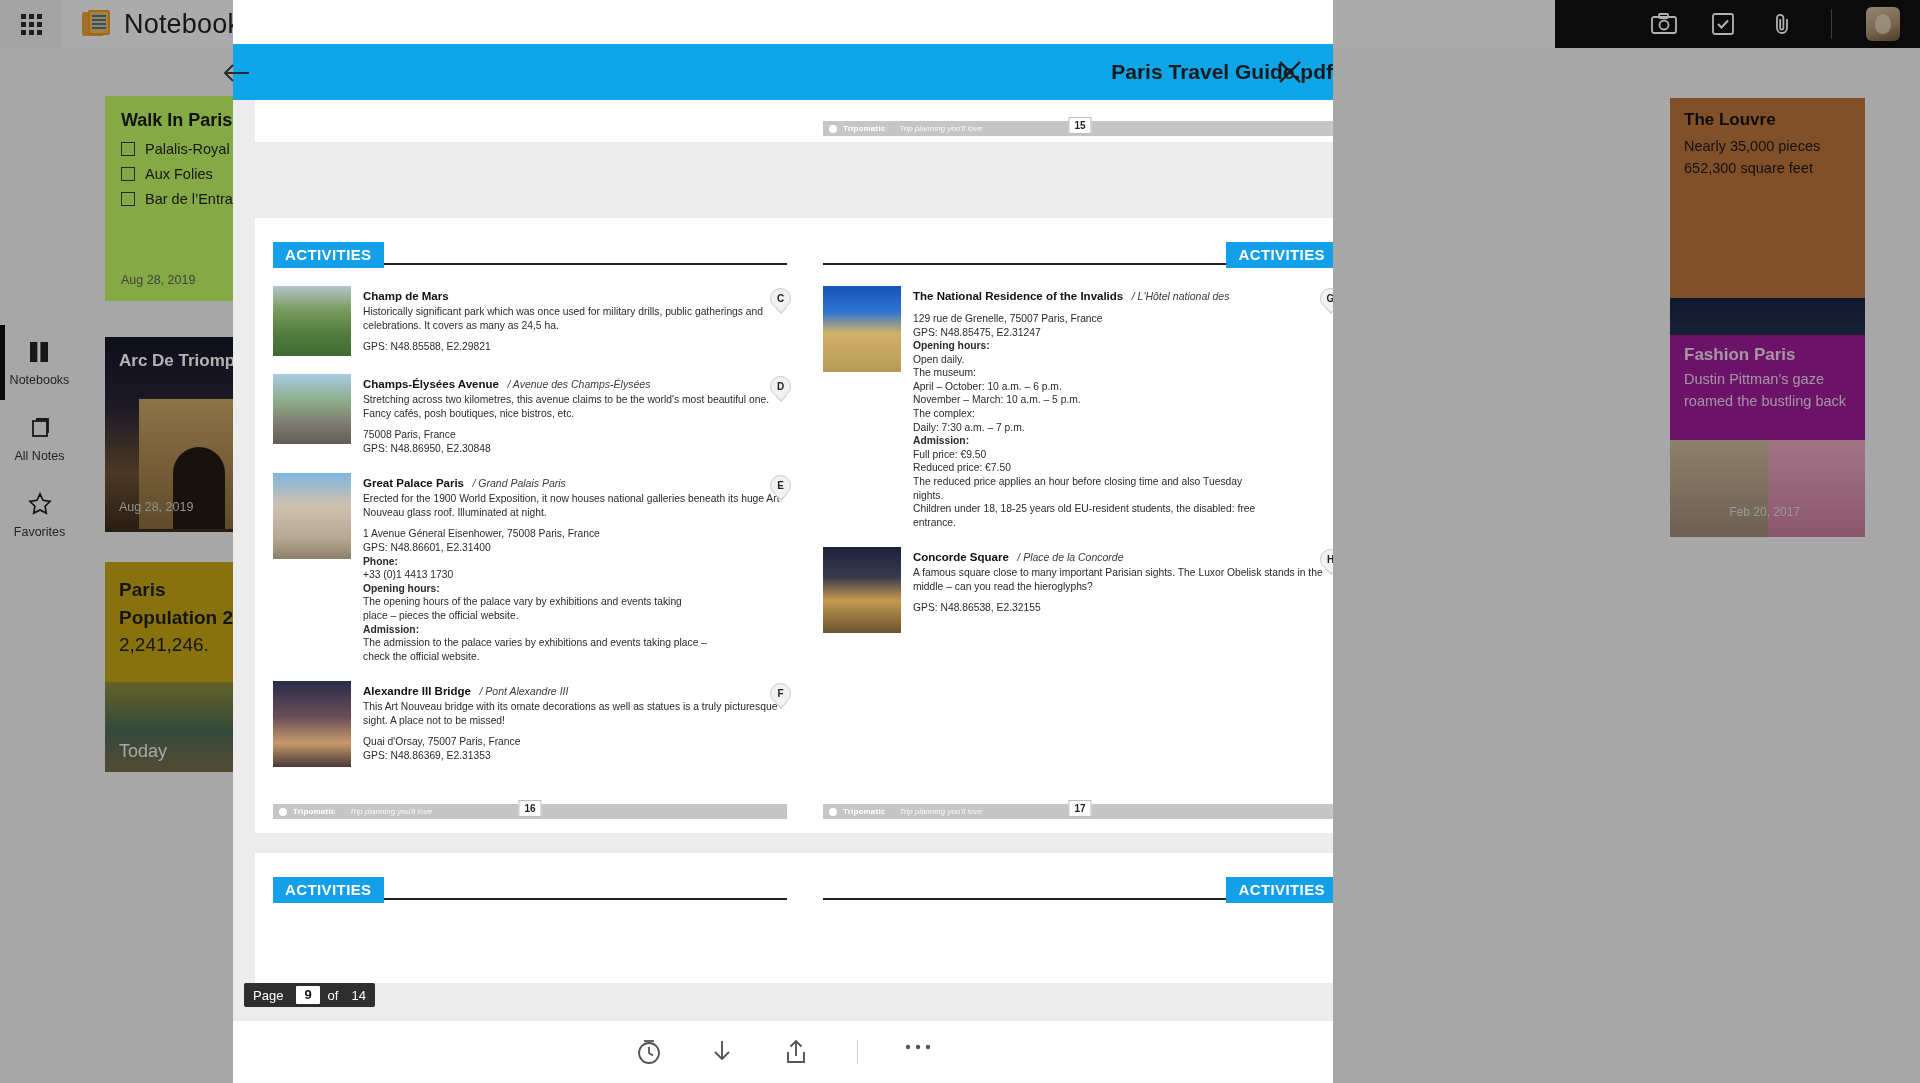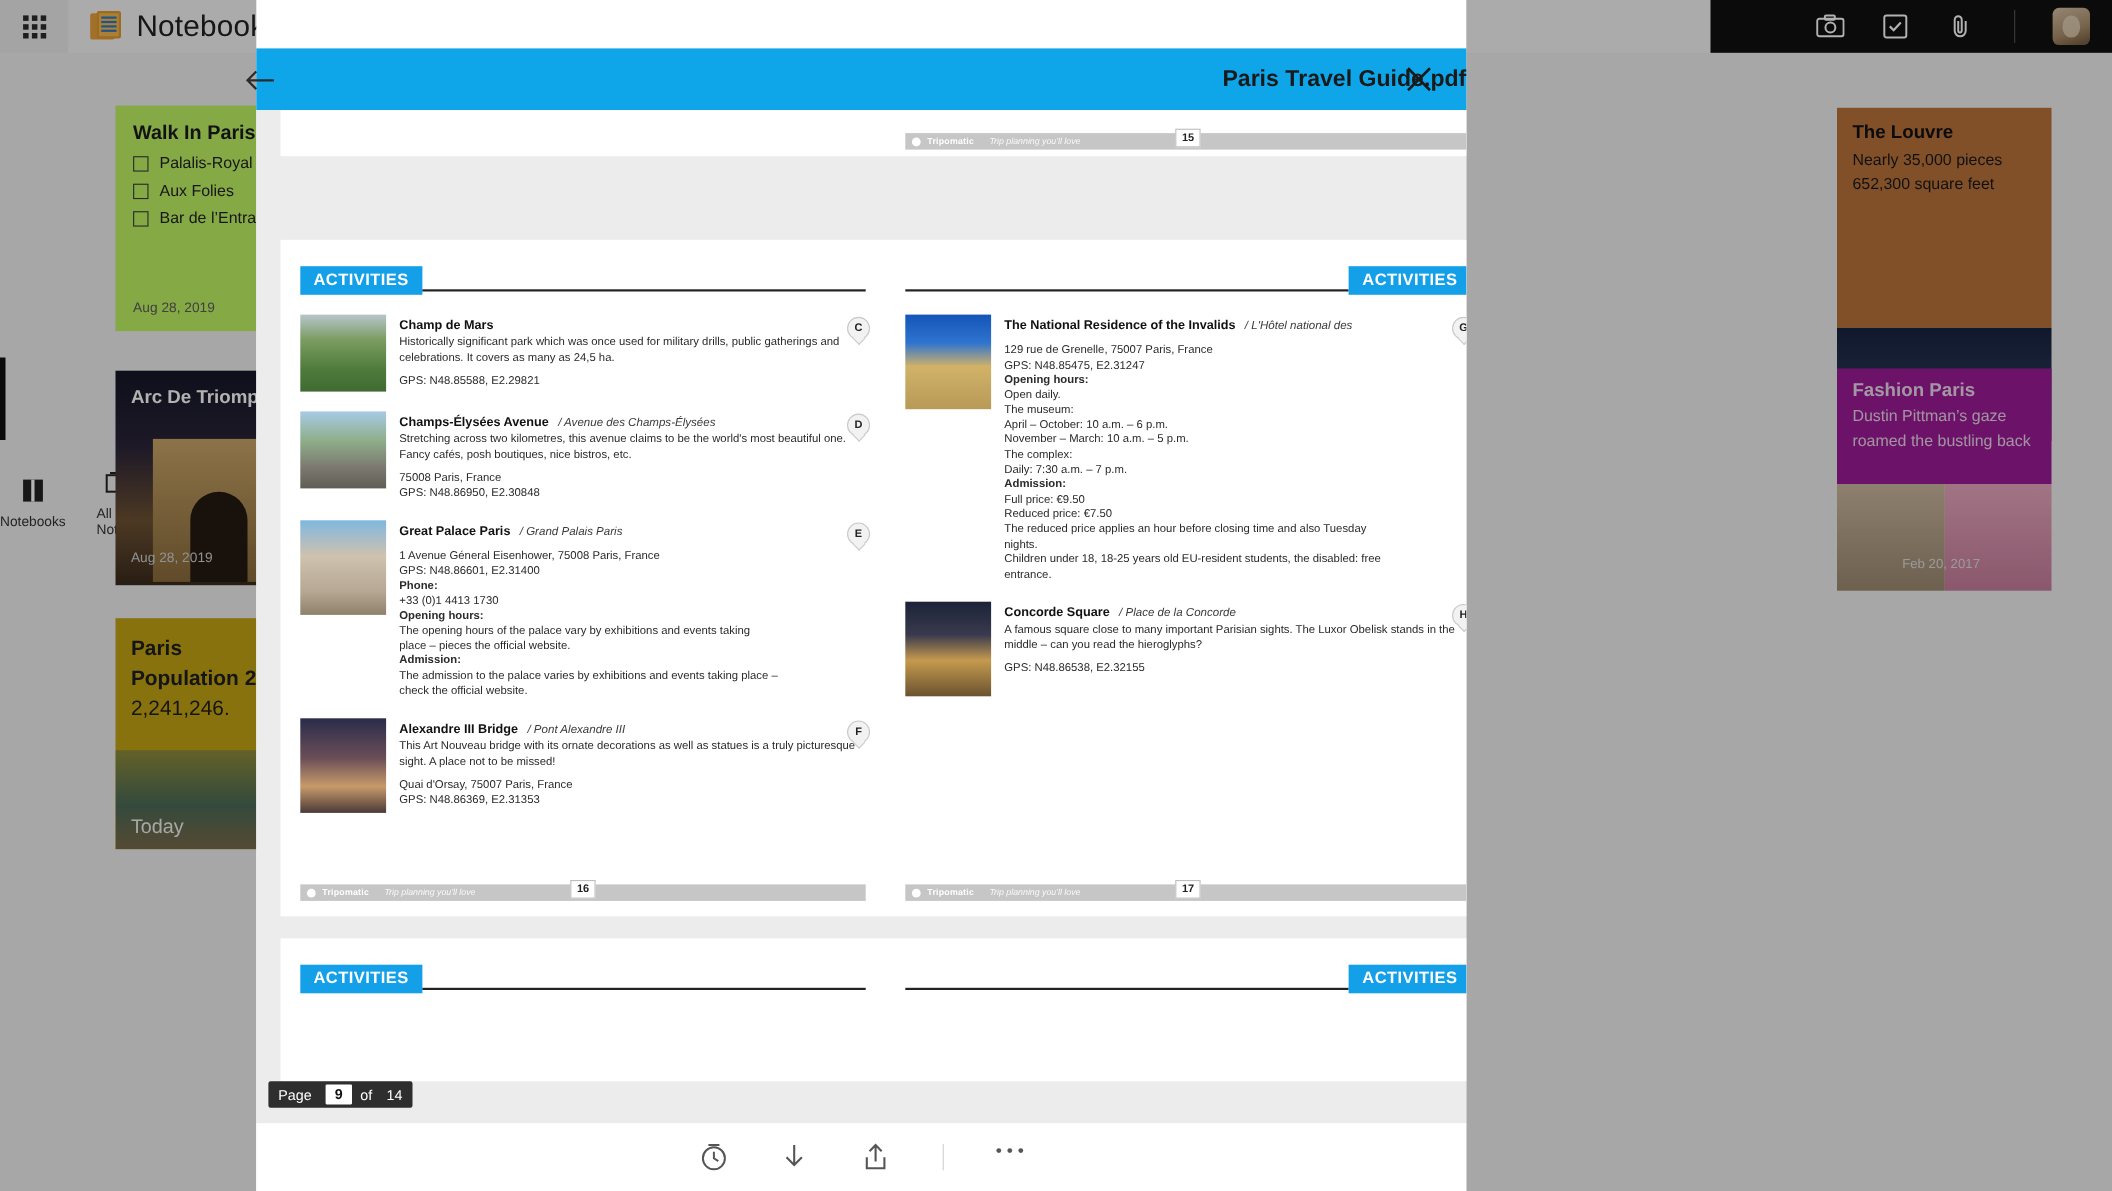--- a/index.html
+++ b/index.html
@@ -54,21 +54,21 @@
     background: linear-gradient(160deg,#d6c2a6,#ab8e6b 60%,#6d553a);
     position: relative; overflow: hidden;
   }
   .avatar-ic::after{
     content:""; position:absolute; left:9px; top:7px; width:16px; height:20px;
     border-radius:50% 50% 45% 45%; background:#e8d8c0; opacity:.75;
   }
 
   .bg-left-rail {
     position: absolute; left: 0; top: 325px; width: 79px; height: 250px;
-    display: flex; flex-direction: row; align-items: center; gap: 28px; padding-top: 14px;
+    display: flex; flex-direction: column; align-items: center; gap: 28px; padding-top: 14px;
   }
   .rail-item { display: flex; flex-direction: column; align-items: center; gap: 8px; }
   .rail-label { font-size: 12.5px; color: #333; }
   .rail-active-bar { position: absolute; left: 0; top: 0; width: 5px; height: 75px; background: #111; }
 
   .bg-col1 { position: absolute; left: 105px; top: 96px; width: 192px; }
   .card-walk {
     width: 192px; height: 205px; background: #bef264; padding: 14px 16px; position: relative;
   }
   .card-walk h3 { font-size: 18px; color: #1b1b1b; margin-bottom: 10px; }
@@ -449,20 +449,21 @@
             </div>
 
             <div class="entry-wrap">
               <div class="entry">
                 <div class="thumb palace tall"></div>
                 <div class="etxt">
                   <div>
                     <span class="etitle">Great Palace Paris</span>
                     <span class="esub">/ Grand Palais Paris</span>
                   </div>
+                  <div class="edesc">Erected for the 1900 World Exposition, it now houses national galleries beneath its huge Art Nouveau glass roof.  Illuminated at night.</div>
                   <div class="eblank"></div>
                   <div class="eline">1 Avenue Géneral Eisenhower, 75008 Paris, France</div>
                   <div class="eline">GPS: N48.86601, E2.31400</div>
                   <div class="eline b">Phone:</div>
                   <div class="eline">+33 (0)1 4413 1730</div>
                   <div class="eline b">Opening hours:</div>
                   <div class="eline">The opening hours of the palace vary by exhibitions and events taking</div>
                   <div class="eline">place – pieces the official website.</div>
                   <div class="eline b">Admission:</div>
                   <div class="eline">The admission to the palace varies by exhibitions and events taking place –</div>

